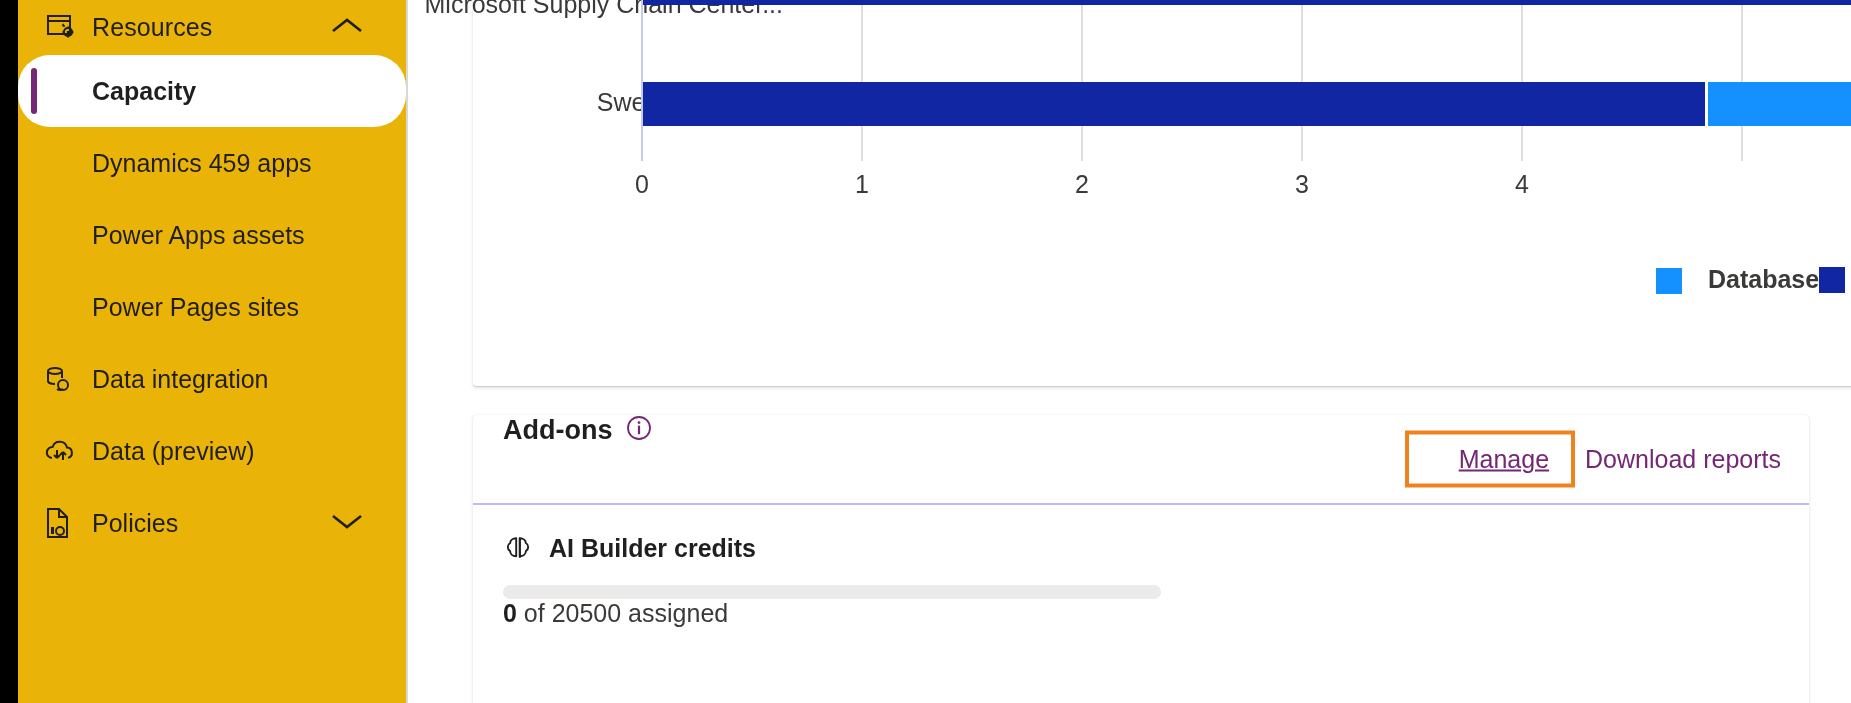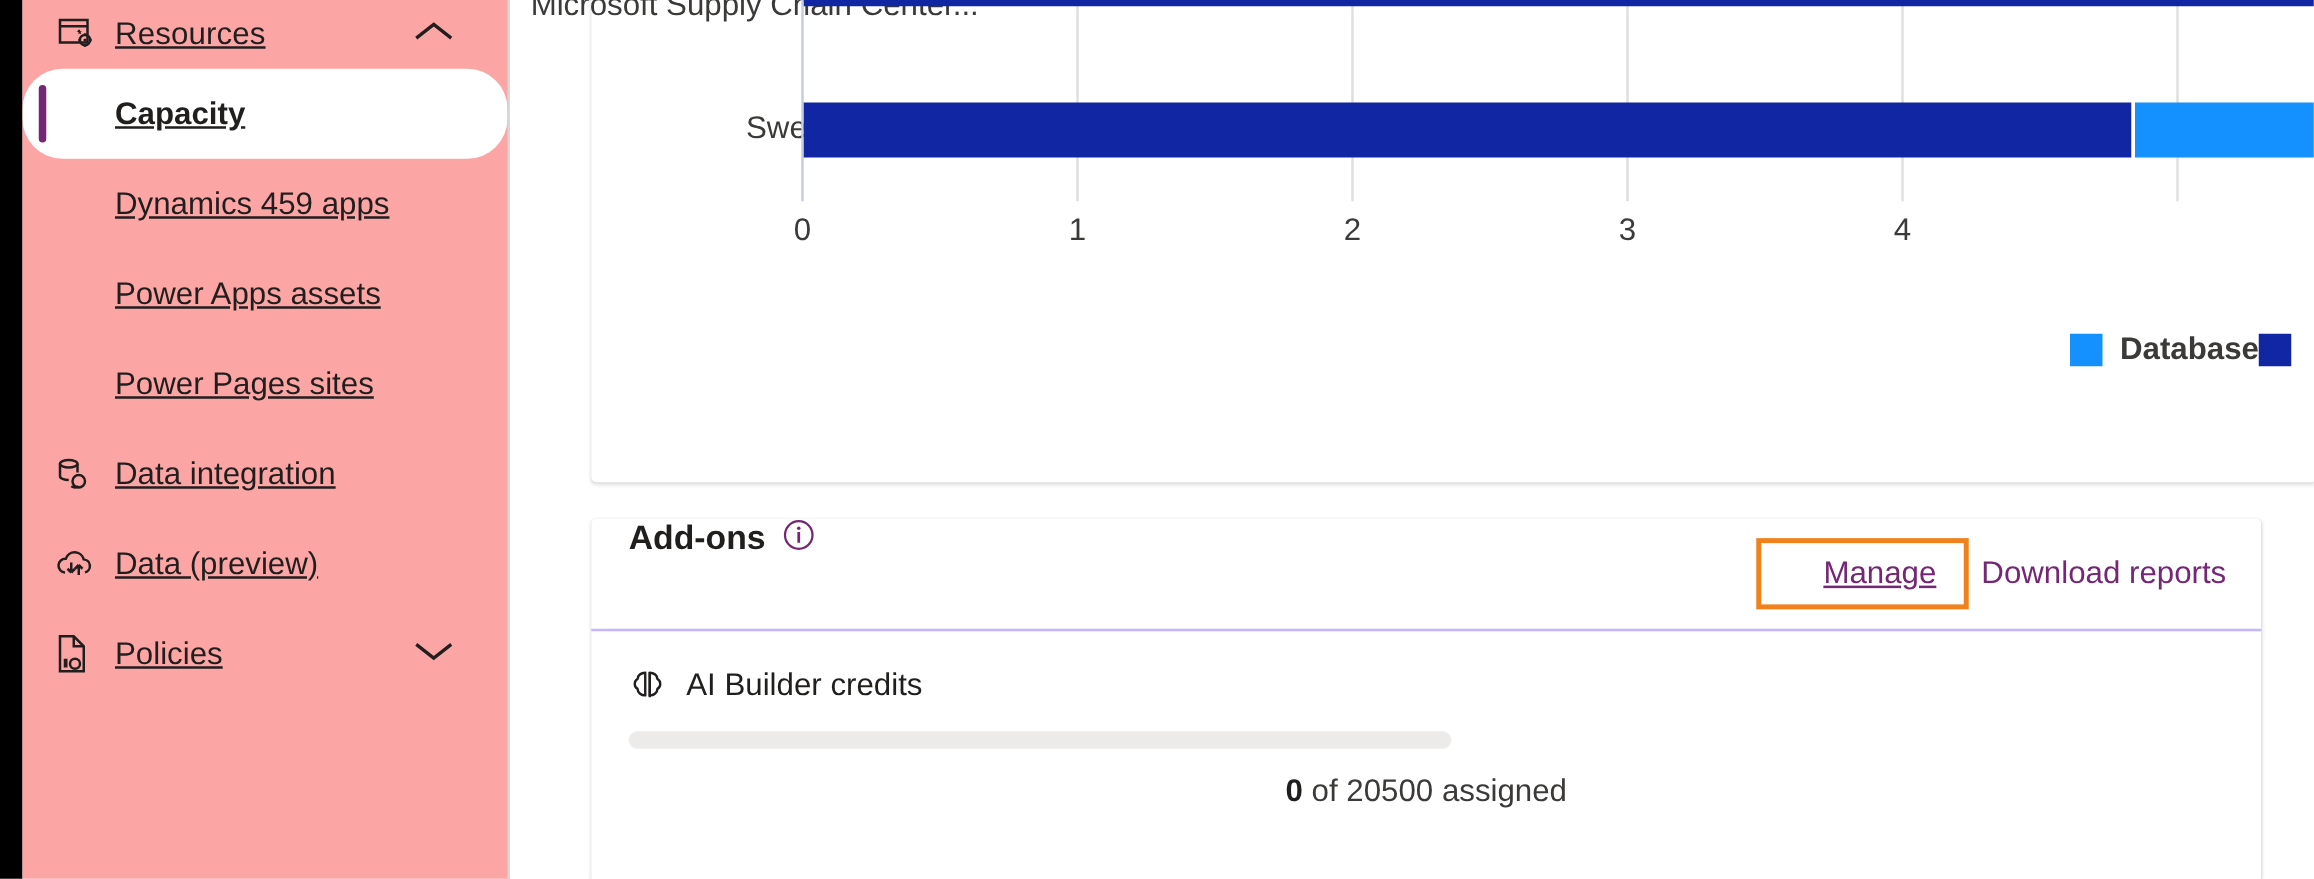--- a/index.html
+++ b/index.html
@@ -11,25 +11,24 @@
     -webkit-font-smoothing:antialiased;
   }
   .app{position:relative;width:1851px;height:703px;display:flex;}
 
   
   .rail{width:18px;height:703px;background:#000000;flex:0 0 18px;}
 
   
   .sidebar{
     width:390px;flex:0 0 390px;height:703px;
-    background:#fca5a5;
+    background:#eab308;
     border-right:2px solid #d8d8d8;
     position:relative;overflow:hidden;
     box-sizing:border-box;
-    text-decoration:underline;
   }
   .nav-group-header{
     height:55px;display:flex;align-items:center;
     padding-left:28px;box-sizing:border-box;
     position:relative;cursor:pointer;
   }
   .nav-group-header .gicon{width:34px;flex:0 0 34px;display:flex;align-items:center;}
   .nav-group-header .glabel{
     font-size:25px;color:#201f1e;margin-left:12px;letter-spacing:.1px;
   }
@@ -69,21 +68,21 @@
   .cat-label{
     position:absolute;right:0;font-size:25px;color:#3b3a39;text-align:right;
     white-space:nowrap;
   }
   .axis-line{position:absolute;background:#c8c6c4;}
   .gridline{position:absolute;width:1.5px;background:#e1dfdd;}
   .tick-label{position:absolute;font-size:25px;color:#3b3a39;text-align:center;transform:translateX(-50%);}
   .bar-seg{position:absolute;height:44px;}
 
   .legend{position:absolute;display:flex;align-items:center;}
-  .legend-item{display:flex;align-items:center;white-space:nowrap;}
+  .legend-item{display:flex;align-items:flex-end;white-space:nowrap;gap:12px;}
   .legend-swatch{width:26px;height:26px;flex:0 0 26px;margin-right:14px;}
   .legend-text{font-size:25px;color:#3b3a39;font-weight:600;}
 
   
   .card-header{
     position:relative;height:90px;display:flex;align-items:flex-start;
     padding:0 30px;box-sizing:border-box;border-bottom:2px solid #c4b5fd;
   }
   .card-title{font-size:27px;font-weight:600;color:#201f1e;}
   .info-icon{margin-left:14px;display:flex;align-items:center;cursor:pointer;}
@@ -93,27 +92,27 @@
     font-family:inherit;padding:0;white-space:nowrap;
   }
   .link-btn.underline{text-decoration:underline;margin-left:28px;}
   .highlight-box{
     border:4px solid #f0821e;padding:10px 22px;display:flex;align-items:center;
     box-sizing:border-box;margin-right:10px;
   }
 
   .addon-row{padding:28px 30px 0 30px;}
   .addon-name{display:flex;align-items:center;}
-  .addon-name .alabel{font-size:25px;font-weight:normal;color:#201f1e;margin-left:16px;}
+  .addon-name .alabel{font-size:25px;font-weight:bold;color:#201f1e;margin-left:16px;}
   .progress-track{
     margin-top:22px;height:14px;width:658px;border-radius:7px;background:#edebe9;
     position:relative;overflow:hidden;
   }
   .progress-fill{position:absolute;left:0;top:0;bottom:0;background:#742774;border-radius:7px;}
-  .assigned-text{margin-top:20px;font-size:25px;color:#3b3a39;text-align:center;}
+  .assigned-text{font-size:25px;color:#3b3a39;}
   .assigned-text b{color:#201f1e;font-weight:bold;}
 </style>
 </head>
 <body>
 
 <div class="app">
 
   <div class="rail"></div>
 
   <nav class="sidebar">

